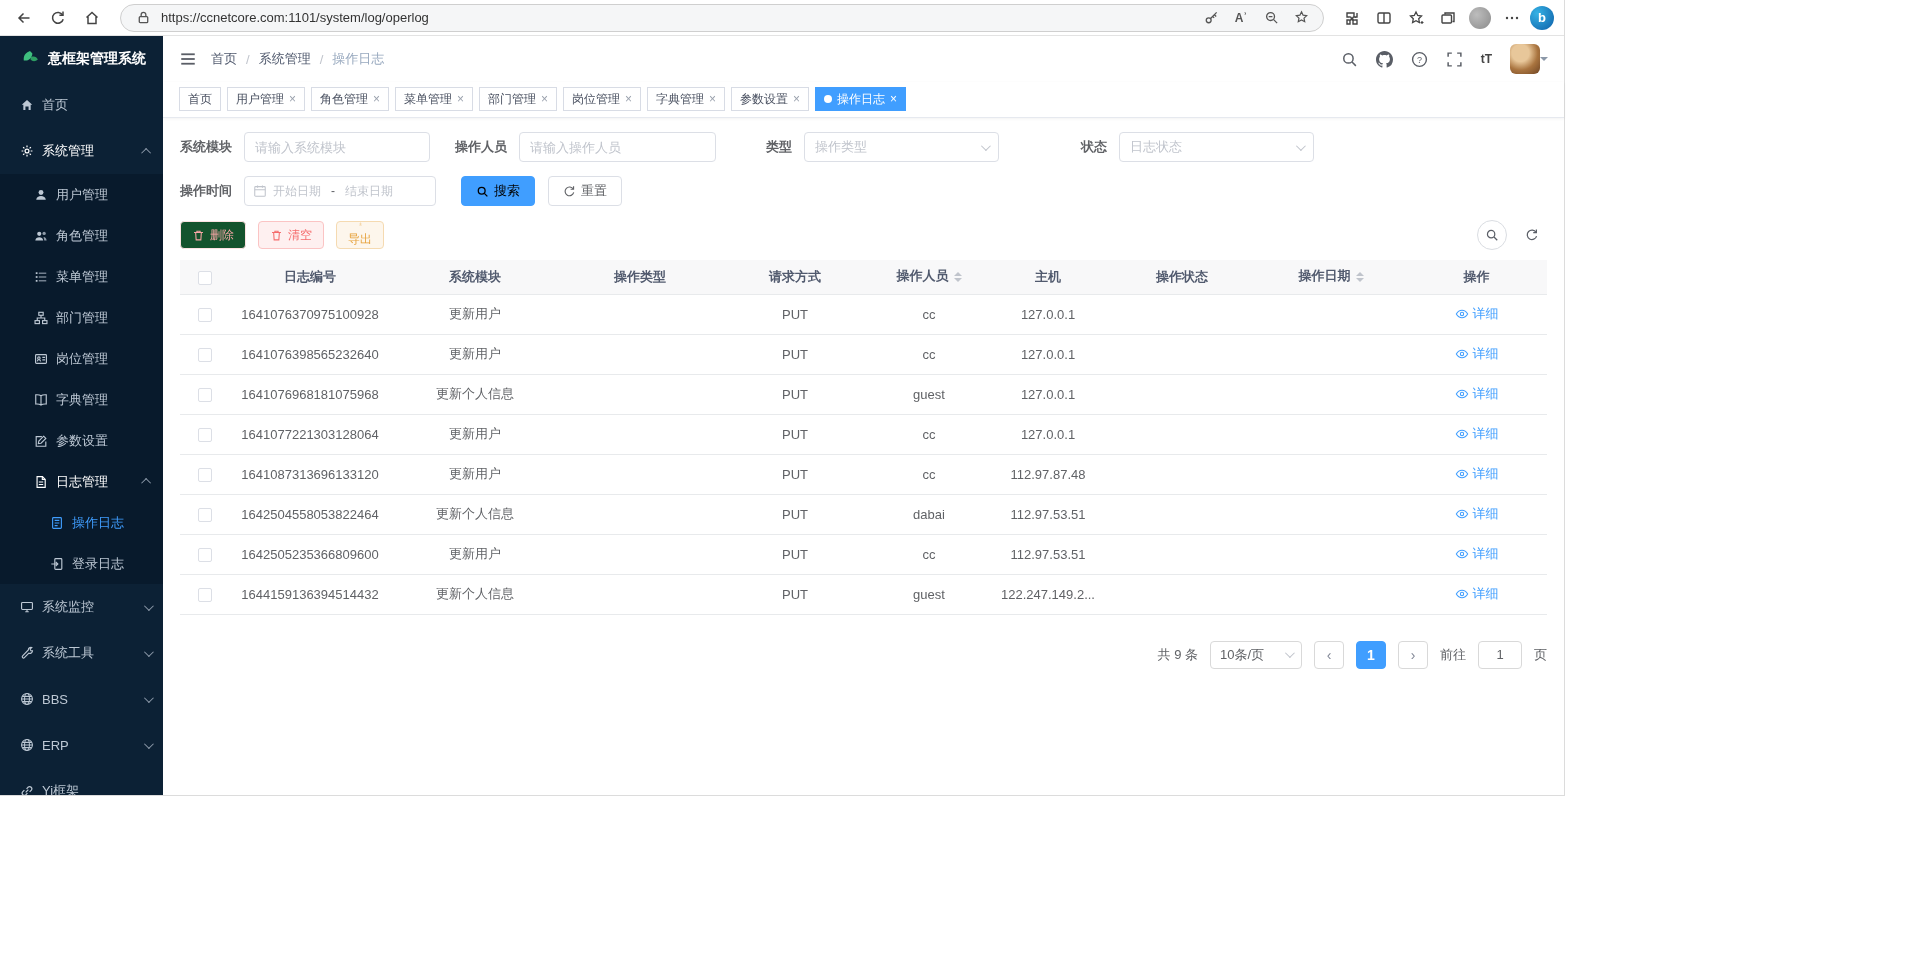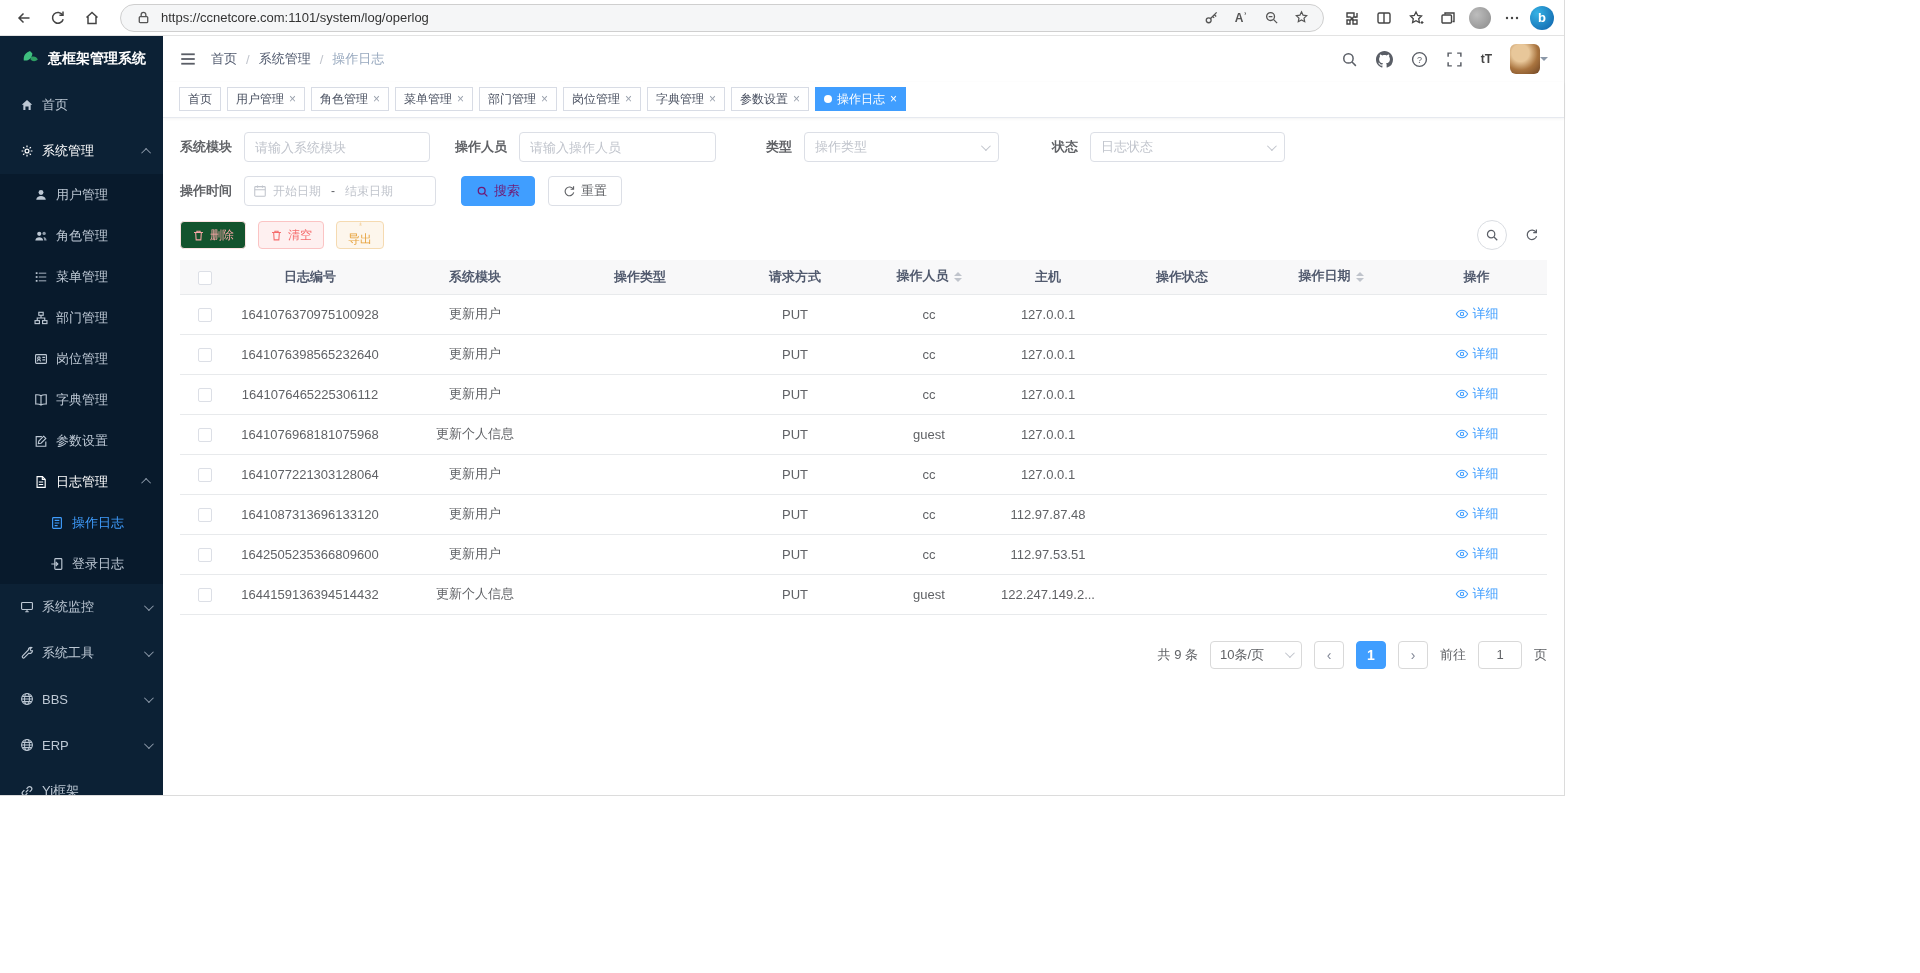--- a/index.html
+++ b/index.html
@@ -77,21 +77,21 @@
   .sel{ height:30px; border:1px solid #dcdfe6; border-radius:4px; background:#fff; display:flex; align-items:center; justify-content:space-between; padding:0 10px; cursor:pointer;}
   .sel .ph{ font-size:13px; color:#c0c4cc; }
   .sel-caret{ width:7px;height:7px;border-right:1.3px solid #c0c4cc;border-bottom:1.3px solid #c0c4cc; transform:rotate(45deg) translateY(-2px);}
   .daterange{ width:192px; height:30px; border:1px solid #dcdfe6; border-radius:4px; background:#fff; display:flex; align-items:center; gap:6px; padding:0 8px; cursor:pointer;}
   .daterange svg{ width:14px;height:14px;color:#c0c4cc;flex:0 0 auto;}
   .daterange .dph{ font-size:12px; color:#c0c4cc; white-space:nowrap;}
   .daterange .dsep{ font-size:12px; color:#606266; padding:0 4px;}
 
   .btn{ display:inline-flex; align-items:center; gap:5px; height:30px; padding:0 14px; border-radius:4px; font-size:13px; border:1px solid #dcdfe6; background:#fff; color:#606266; cursor:pointer; font-family:inherit;}
   .btn svg{ width:13px; height:13px; }
-  .btn.primary{ background:var(--accent); border-color:var(--accent); color:#701a75; }
+  .btn.primary{ background:var(--accent); border-color:var(--accent); color:#000000; }
   .btn.sm{ height:28px; padding:0 11px; font-size:12px; }
   .btn.danger-dis{ background:#14532d; border-color:#fde2e2; color:#f9a7a7; cursor:not-allowed;}
   .btn.danger{ background:#fef0f0; border-color:#fbc4c4; color:var(--danger); }
   .btn.warn{ background:#fdf6ec; border-color:#f5dab1; color:var(--warning);flex-direction:column; }
 
   .toolbar{ display:flex; align-items:center; margin-bottom:10px; }
   .toolbar .gap{ margin-right:12px; }
   .tool-right{ margin-left:auto; display:flex; gap:10px; }
   .circle-btn{ width:30px; height:30px; border-radius:50%; border:1px solid #dadde2; background:#fff; display:flex; align-items:center; justify-content:center; color:#5a5e66; cursor:pointer;}
   .circle-btn svg{ width:14px; height:14px; }
@@ -446,21 +446,21 @@
 
         <div class="frow">
           <div class="fi" style="margin-right:25px;">
             <span class="lb">系统模块</span>
             <input class="inp" style="width: 186px;" placeholder="请输入系统模块">
           </div>
           <div class="fi" style="margin-right:50px;">
             <span class="lb">操作人员</span>
             <input class="inp" style="width: 197px;" placeholder="请输入操作人员">
           </div>
-          <div class="fi" style="margin-right:53px;">
+          <div class="fi" style="margin-right:82px;">
             <span class="lb">类型</span>
             <div class="sel" style="width:195px;">
               <span class="ph">操作类型</span>
               <i class="sel-caret"></i>
             </div>
           </div>
           <div class="fi">
             <span class="lb">状态</span>
             <div class="sel" style="width:195px;">
               <span class="ph">日志状态</span>
@@ -598,80 +598,80 @@
               <td><a class="detail-link">
                     <svg viewBox="0 0 16 16" fill="none" stroke="currentColor" stroke-width="1.2">
                       <path d="M1.5 8S4 3.8 8 3.8 14.5 8 14.5 8 12 12.2 8 12.2 1.5 8 1.5 8z"></path>
                       <circle cx="8" cy="8" r="1.9"></circle>
                     </svg>
                     <span>详细</span>
                   </a></td>
             </tr>
             <tr>
               <td><span class="cb"></span></td>
-              <td>1641076465225306112</td>
-              <td>更新用户</td>
+              <td>1641076968181075968</td>
+              <td>更新个人信息</td>
               <td></td>
               <td>PUT</td>
-              <td>cc</td>
+              <td>guest</td>
               <td>127.0.0.1</td>
               <td></td>
               <td></td>
               <td><a class="detail-link">
                     <svg viewBox="0 0 16 16" fill="none" stroke="currentColor" stroke-width="1.2">
                       <path d="M1.5 8S4 3.8 8 3.8 14.5 8 14.5 8 12 12.2 8 12.2 1.5 8 1.5 8z"></path>
                       <circle cx="8" cy="8" r="1.9"></circle>
                     </svg>
                     <span>详细</span>
                   </a></td>
             </tr>
             <tr>
               <td><span class="cb"></span></td>
-              <td>1641076968181075968</td>
-              <td>更新个人信息</td>
+              <td>1641077221303128064</td>
+              <td>更新用户</td>
               <td></td>
               <td>PUT</td>
-              <td>guest</td>
+              <td>cc</td>
               <td>127.0.0.1</td>
               <td></td>
               <td></td>
               <td><a class="detail-link">
                     <svg viewBox="0 0 16 16" fill="none" stroke="currentColor" stroke-width="1.2">
                       <path d="M1.5 8S4 3.8 8 3.8 14.5 8 14.5 8 12 12.2 8 12.2 1.5 8 1.5 8z"></path>
                       <circle cx="8" cy="8" r="1.9"></circle>
                     </svg>
                     <span>详细</span>
                   </a></td>
             </tr>
             <tr>
               <td><span class="cb"></span></td>
-              <td>1641077221303128064</td>
+              <td>1641087313696133120</td>
               <td>更新用户</td>
               <td></td>
               <td>PUT</td>
               <td>cc</td>
-              <td>127.0.0.1</td>
+              <td>112.97.87.48</td>
               <td></td>
               <td></td>
               <td><a class="detail-link">
                     <svg viewBox="0 0 16 16" fill="none" stroke="currentColor" stroke-width="1.2">
                       <path d="M1.5 8S4 3.8 8 3.8 14.5 8 14.5 8 12 12.2 8 12.2 1.5 8 1.5 8z"></path>
                       <circle cx="8" cy="8" r="1.9"></circle>
                     </svg>
                     <span>详细</span>
                   </a></td>
             </tr>
             <tr>
               <td><span class="cb"></span></td>
-              <td>1641087313696133120</td>
-              <td>更新用户</td>
+              <td>1642504558053822464</td>
+              <td>更新个人信息</td>
               <td></td>
               <td>PUT</td>
-              <td>cc</td>
-              <td>112.97.87.48</td>
+              <td>dabai</td>
+              <td>112.97.53.51</td>
               <td></td>
               <td></td>
               <td><a class="detail-link">
                     <svg viewBox="0 0 16 16" fill="none" stroke="currentColor" stroke-width="1.2">
                       <path d="M1.5 8S4 3.8 8 3.8 14.5 8 14.5 8 12 12.2 8 12.2 1.5 8 1.5 8z"></path>
                       <circle cx="8" cy="8" r="1.9"></circle>
                     </svg>
                     <span>详细</span>
                   </a></td>
             </tr>

